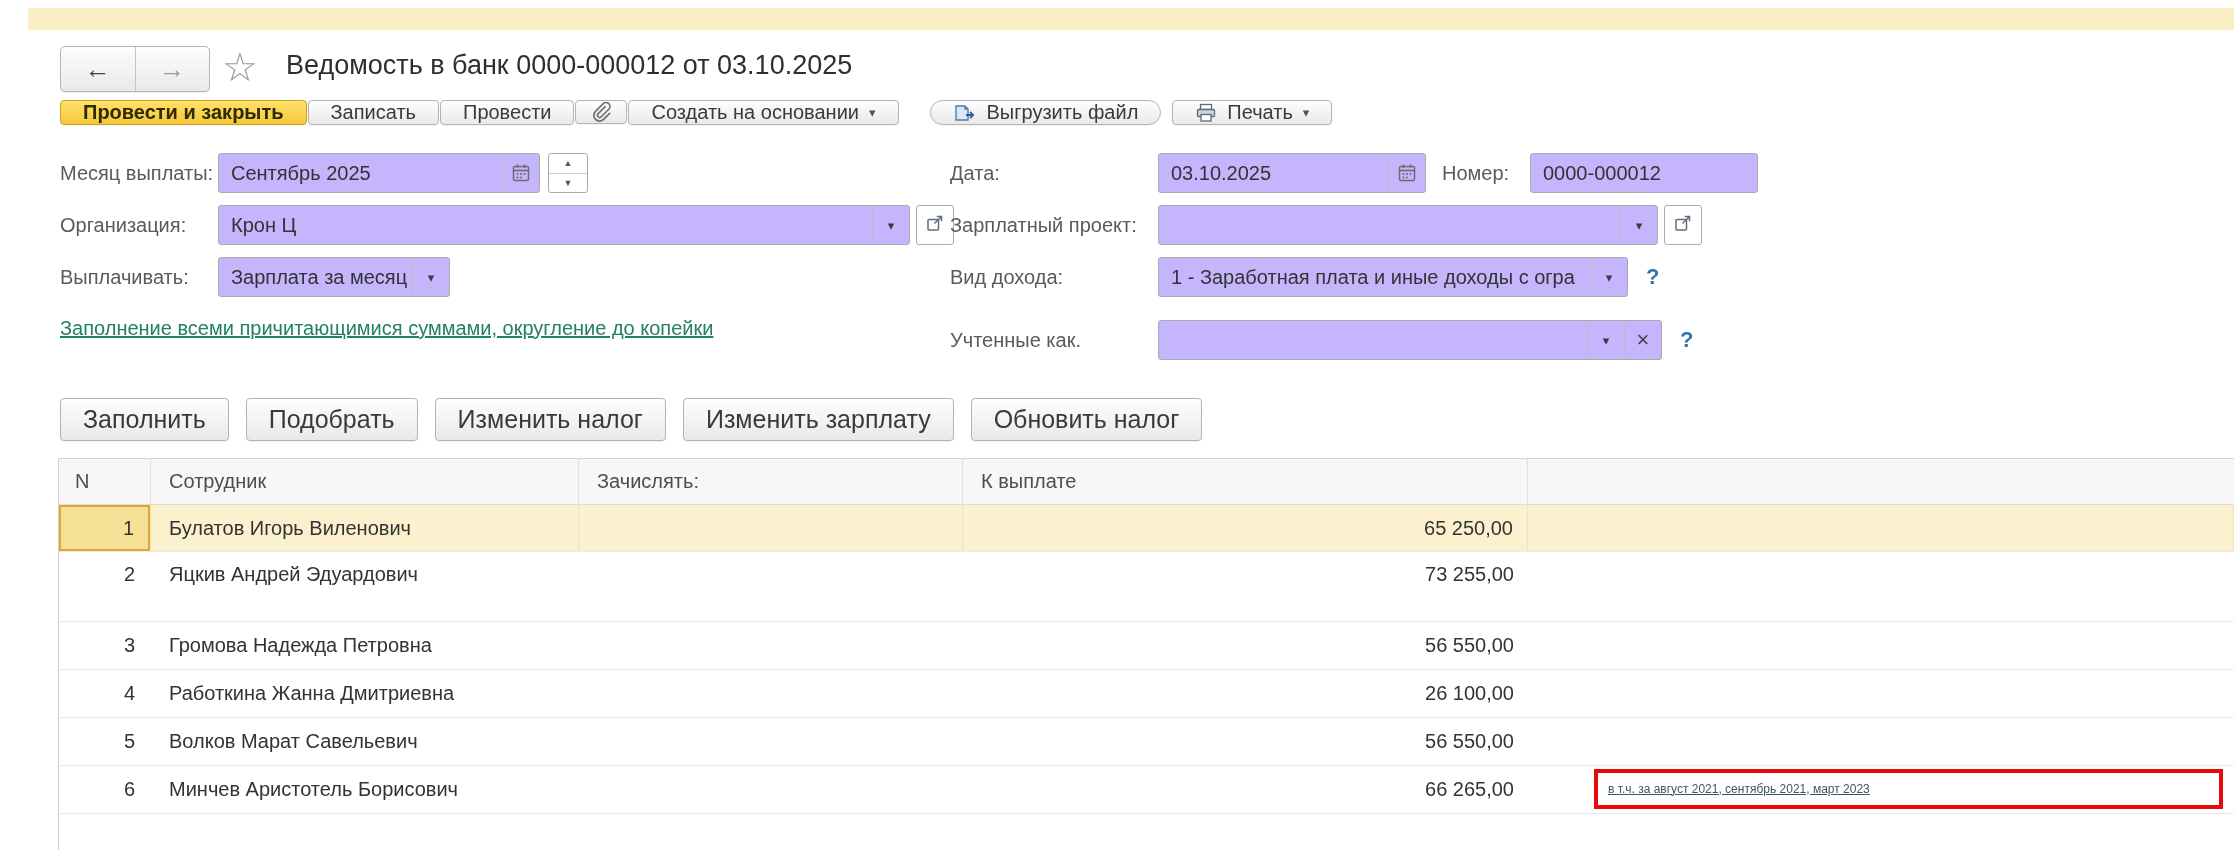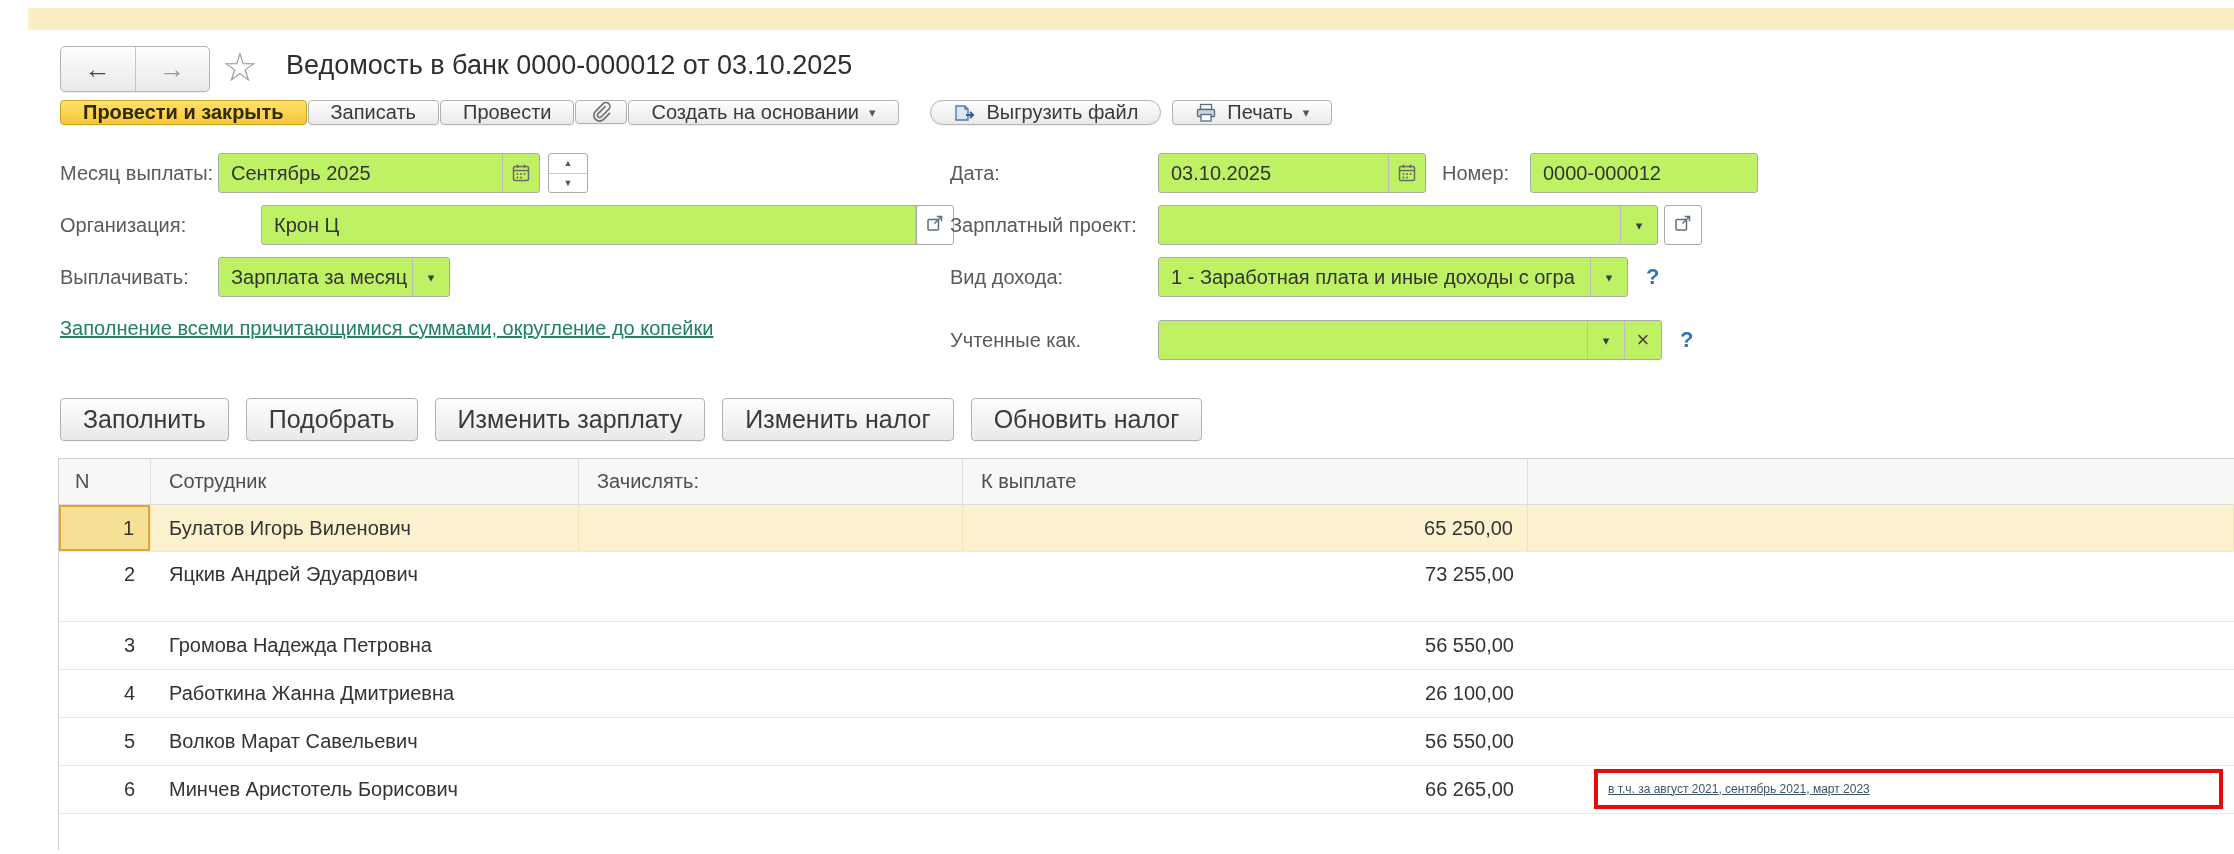--- a/index.html
+++ b/index.html
@@ -27,21 +27,21 @@
                border-color:var(--accent-yellow-border,#C8A21C);font-weight:700;color:#2f2a00;}
   .btn.iconbtn{padding:0 14px;}
   .btn .caret{font-size:13px;color:#555;}
   .btn.gap-lg{margin-left:30px;border-radius:19px;}
   .btn.gap-sm{margin-left:10px;}
   .btn svg{display:block;}
 
   
   .flabel{position:absolute;height:40px;line-height:40px;font-size:20px;color:#5b5b55;white-space:nowrap;}
   .field{position:absolute;height:40px;display:flex;align-items:stretch;border:1px solid #ababab;
-         border-radius:3px;background:#bef264;box-sizing:border-box;}
+         border-radius:3px;background:#c4b5fd;box-sizing:border-box;}
   .field .txt{flex:1;display:flex;align-items:center;padding:0 12px;font-size:20px;color:#333;
               overflow:hidden;white-space:nowrap;}
   .seg{width:36px;border-left:1px solid #bdbdbd;display:flex;align-items:center;justify-content:center;}
   .seg .caret{font-size:13px;color:#3c3c3c;}
   .seg .x{font-size:22px;color:#444;line-height:1;}
   .spinbox{position:absolute;width:40px;height:40px;border:1px solid #ababab;border-radius:3px;
            box-sizing:border-box;display:flex;flex-direction:column;background:#fff;}
   .spin{flex:1;display:flex;align-items:center;justify-content:center;font-size:9px;color:#555;}
   .spin.up{border-bottom:1px solid #c9c9c9;}
   .openbtn{position:absolute;width:38px;height:40px;border:1px solid #ababab;border-radius:3px;
@@ -178,21 +178,21 @@
           <circle cx="10" cy="14.5" r="1" fill="#6b6b6b"></circle>
         </svg>
     </div>
   </div>
   <div class="flabel" style="left:1442px;top:153px;">Номер:</div>
   <div class="field" style="left:1530px;top:153px;width:228px;">
     <div class="txt">0000-000012</div>
   </div>
 
   <div class="flabel" style="left:60px;top:205px;">Организация:</div>
-  <div class="field" style="left:218px;top:205px;width:692px;margin-left:43px;">
+  <div class="field" style="left:218px;top:205px;width:692px;">
     <div class="txt">Крон Ц</div>
     <div class="seg">
         <span class="caret">▾</span>
       </div>
   </div>
   <div class="openbtn" style="left:916px;top:205px;">
     <span>
       <svg width="20" height="20" viewBox="0 0 20 20">
           <rect x="3" y="6.5" width="10.5" height="10.5" rx="1" fill="none" stroke="#5f6d7d" stroke-width="1.5"></rect>
           <path d="M9.5 10.5L16.5 3.5M11.8 3.5h4.7v4.7" fill="none" stroke="#5f6d7d" stroke-width="1.5"></path>
@@ -248,24 +248,24 @@
   <div class="help" style="left:1680px;top:320px;">?</div>
 
   <div class="cmdbar">
     <div class="btn">
         <span>Заполнить</span>
       </div>
     <div class="btn">
         <span>Подобрать</span>
       </div>
     <div class="btn">
+        <span>Изменить налог</span>
+      </div>
+    <div class="btn">
         <span>Изменить зарплату</span>
-      </div>
-    <div class="btn">
-        <span>Изменить налог</span>
       </div>
     <div class="btn">
         <span>Обновить налог</span>
       </div>
   </div>
 
   <div class="grid">
     <div class="thead">
       <div class="th c-n">N</div>
       <div class="th c-emp">Сотрудник</div>

